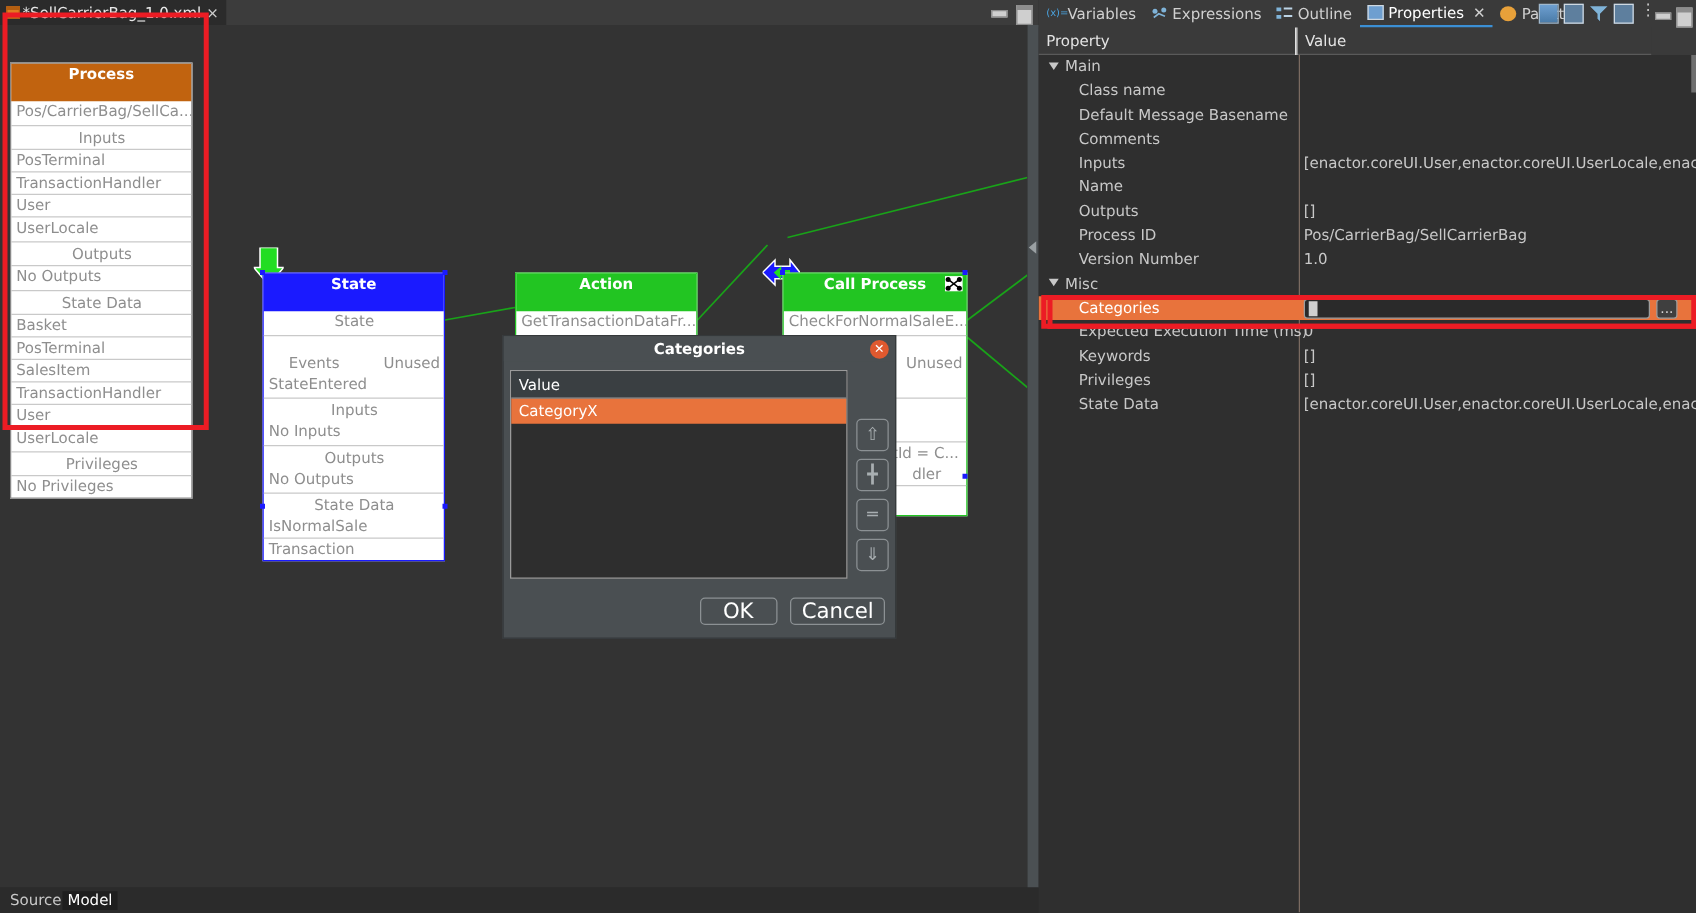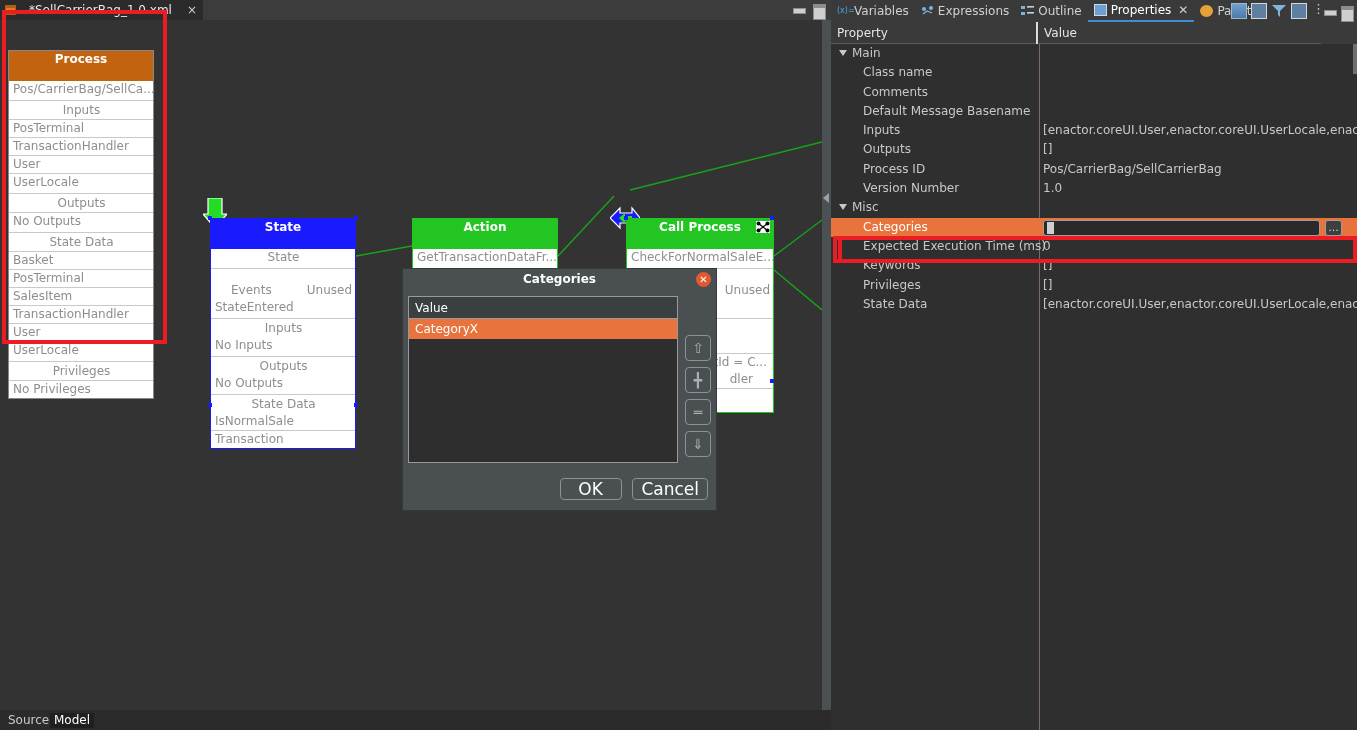--- a/index.html
+++ b/index.html
@@ -13,21 +13,21 @@
   }
   #root { position: relative; width: 1357px; height: 730px; }
 
   
   .editor { position: absolute; left: 0; top: 0; width: 831px; height: 730px; background: #2b2b2b; }
 
   .tabbar { position: absolute; left: 0; top: 0; width: 831px; height: 20px; background: #3c3c3c; }
   .tab-active {
     position: absolute; left: 0; top: 0; height: 20px;
     background: #2b2b2b; color: #e8e8e8;
-    display: flex; align-items: center; gap: 13px; padding: 0 6px 0 5px;
+    display: flex; align-items: center; gap: 2px; padding: 0 6px 0 5px;
     font-size: 12px; white-space: nowrap;
   }
   .tab-icon {
     width: 11px; height: 10px; background: #e07b20; border: 1px solid #b35e10;
     border-top-width: 3px; flex: 0 0 auto;
   }
   .tab-close { color: #cfcfcf; font-size: 12px; margin-left: 2px; }
 
   .win-btns { position: absolute; right: 6px; top: 3px; display: flex; gap: 7px; align-items: center; }
   .wb { width: 13px; height: 13px; position: relative; }
@@ -356,30 +356,34 @@
       <div class="vline"></div>
 
       <div class="prow group">
         <span class="pname"><i class="tri"></i><span>Main</span></span>
       </div>
       <div class="prow child">
         <span class="pname">Class name</span>
         <span class="pval"></span>
       </div>
       <div class="prow child">
+        <span class="pname">Default Message Basename</span>
+        <span class="pval"></span>
+      </div>
+      <div class="prow child">
         <span class="pname">Comments</span>
         <span class="pval"></span>
       </div>
       <div class="prow child">
-        <span class="pname">Default Message Basename</span>
-        <span class="pval"></span>
-      </div>
-      <div class="prow child">
         <span class="pname">Inputs</span>
         <span class="pval">[enactor.coreUI.User,enactor.coreUI.UserLocale,enacto</span>
+      </div>
+      <div class="prow child">
+        <span class="pname">Name</span>
+        <span class="pval"></span>
       </div>
       <div class="prow child">
         <span class="pname">Outputs</span>
         <span class="pval">[]</span>
       </div>
       <div class="prow child">
         <span class="pname">Process ID</span>
         <span class="pval">Pos/CarrierBag/SellCarrierBag</span>
       </div>
       <div class="prow child">

